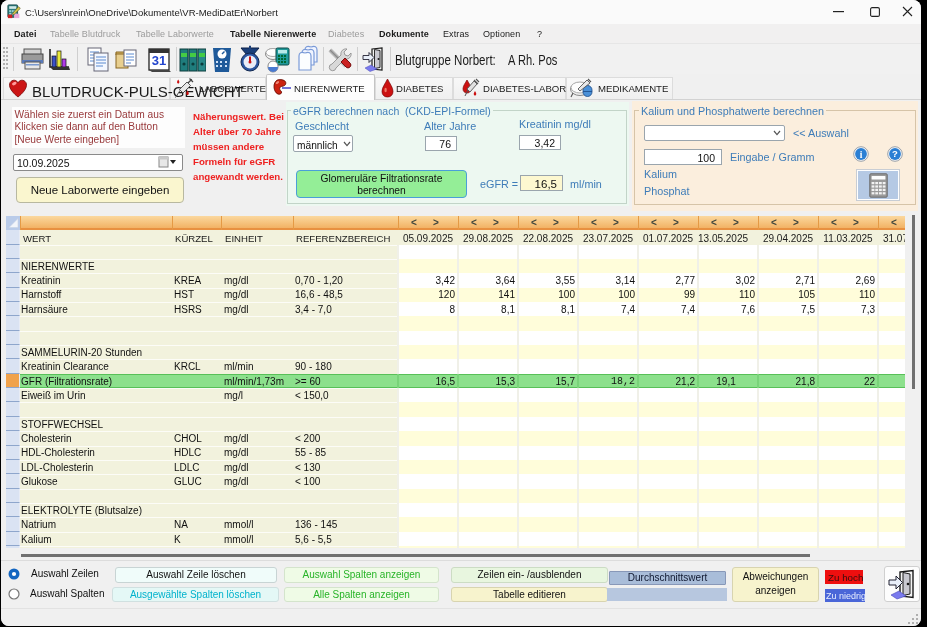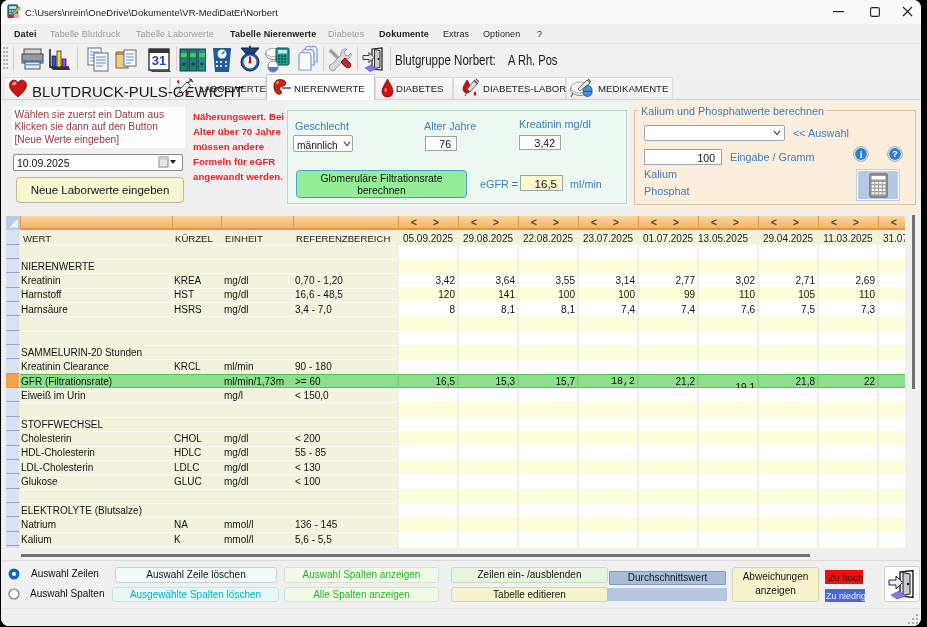--- a/index.html
+++ b/index.html
@@ -227,20 +227,21 @@
 <svg class="a" style="left:157px;top:156px" width="12" height="12" viewBox="0 0 12 12">
 <rect x="1" y="1" width="9" height="10" fill="#e8e8e8" stroke="#888"></rect>
       <rect x="1" y="1" width="9" height="2.5" fill="#c8c8c8"></rect>
     </svg>
 <div class="a" style="left:169px;top:160px;width:0;height:0;border-left:3.5px solid transparent;border-right:3.5px solid transparent;border-top:4.5px solid #222;"></div>
 <div class="a" style="left:15px;top:177px;width:168px;height:26px;background:#faf6cf;border:1px solid #b8b8a0;border-radius:4px;"></div>
 <div class="a" style="left:15px;top:184px;width:168px;text-align:center;font-size:11.5px;color:#111;">Neue Laborwerte eingeben</div>
 <div class="a" style="left:192px;top:109px;width:100px;font-size:9.7px;font-weight:bold;line-height:15.1px;color:#ee2222;">Näherungswert. Bei Alter über 70 Jahre müssen andere Formeln für eGFR angewandt werden.</div>
 <div class="a" style="left:285px;top:102px;width:343px;height:104px;background:#edf8f1;"></div>
 <div class="a" style="left:286px;top:110px;width:340px;height:94px;border:1px solid #c2d4c8;"></div>
+<div class="a" style="left:290px;top:105px;background:#edf8f1;padding:0 2px;font-size:10.5px;color:#3e7cb8;">eGFR berechnen nach&nbsp; (CKD-EPI-Formel)</div>
 <div class="a lbl" style="left:294px;top:120px;font-size:10.8px;">Geschlecht</div>
 <div class="a fin" style="left:292px;top:134.5px;width:60px;height:17px;border-radius:2px;"></div>
 <div class="a" style="left:296px;top:139.5px;font-size:10.2px;color:#111;">männlich</div>
 <svg class="a" style="left:342px;top:141px" width="8" height="6" viewBox="0 0 8 6">
       <path d="M1 1 L4 4.6 L7 1" fill="none" stroke="#555" stroke-width="1.2"></path>
     </svg>
 <div class="a lbl" style="left:423px;top:120px;font-size:10.8px;">Alter Jahre</div>
 <div class="a fin" style="left:424px;top:136px;width:32px;height:15px;"></div>
 <div class="a" style="left:424px;top:138px;width:26px;text-align:right;font-size:10.5px;color:#111;">76</div>
 <div class="a lbl" style="left:518px;top:118px;font-size:10.8px;">Kreatinin mg/dl</div>
@@ -512,21 +513,21 @@
 <div class="a" style="left:811px;top:157.74px;width:2px;height:14.36px;background:#79d379;"></div>
 <div class="a" style="left:871px;top:157.74px;width:2px;height:14.36px;background:#79d379;"></div>
 <div class="a" style="left:15px;top:159.54000000000002px;font-size:10px;color:#111;">GFR (Filtrationsrate)</div>
 <div class="a" style="left:218px;top:159.54000000000002px;font-size:10px;color:#111;">ml/min/1,73m</div>
 <div class="a" style="left:289px;top:159.54000000000002px;font-size:10px;color:#111;">&gt;= 60</div>
 <div class="a" style="left:391px;top:159.54000000000002px;width:58px;text-align:right;font-size:10px;color:#111;">16,5</div>
 <div class="a" style="left:451px;top:159.54000000000002px;width:58px;text-align:right;font-size:10px;color:#111;">15,3</div>
 <div class="a" style="left:511px;top:159.54000000000002px;width:58px;text-align:right;font-size:10px;color:#111;">15,7</div>
 <div class="a" style="left:571px;top:159.54000000000002px;width:58px;text-align:right;font-size:10px;color:#111;font-family:Liberation Mono, monospace;">18,2</div>
 <div class="a" style="left:631px;top:159.54000000000002px;width:58px;text-align:right;font-size:10px;color:#111;">21,2</div>
-<div class="a" style="left:691px;top:159.54000000000002px;width:58px;text-align:right;font-size:10px;color:#111;margin-top:6px;">19,1</div>
+<div class="a" style="left:691px;top:159.54000000000002px;width:58px;text-align:center;font-size:10px;color:#111;">19,1</div>
 <div class="a" style="left:751px;top:159.54000000000002px;width:58px;text-align:right;font-size:10px;color:#111;">21,8</div>
 <div class="a" style="left:811px;top:159.54000000000002px;width:58px;text-align:right;font-size:10px;color:#111;">22</div>
 <div class="a" style="left:392px;top:172.1px;width:507px;height:14.36px;background:#ffffff;"></div>
 <div class="a" style="left:0;top:172.1px;width:14px;height:14.36px;background:#dae3f3;border-right:1px solid #e8ecf4;border-bottom:1px solid #8ea6cc;box-sizing:border-box;"></div>
 <div class="a" style="left:14px;top:172.1px;width:378px;height:1px;background:rgba(255,255,255,0.75);"></div>
 <div class="a" style="left:391px;top:172.1px;width:2px;height:14.36px;background:#f0f0e8;"></div>
 <div class="a" style="left:451px;top:172.1px;width:2px;height:14.36px;background:#f0f0e8;"></div>
 <div class="a" style="left:511px;top:172.1px;width:2px;height:14.36px;background:#f0f0e8;"></div>
 <div class="a" style="left:571px;top:172.1px;width:2px;height:14.36px;background:#f0f0e8;"></div>
 <div class="a" style="left:631px;top:172.1px;width:2px;height:14.36px;background:#f0f0e8;"></div>

